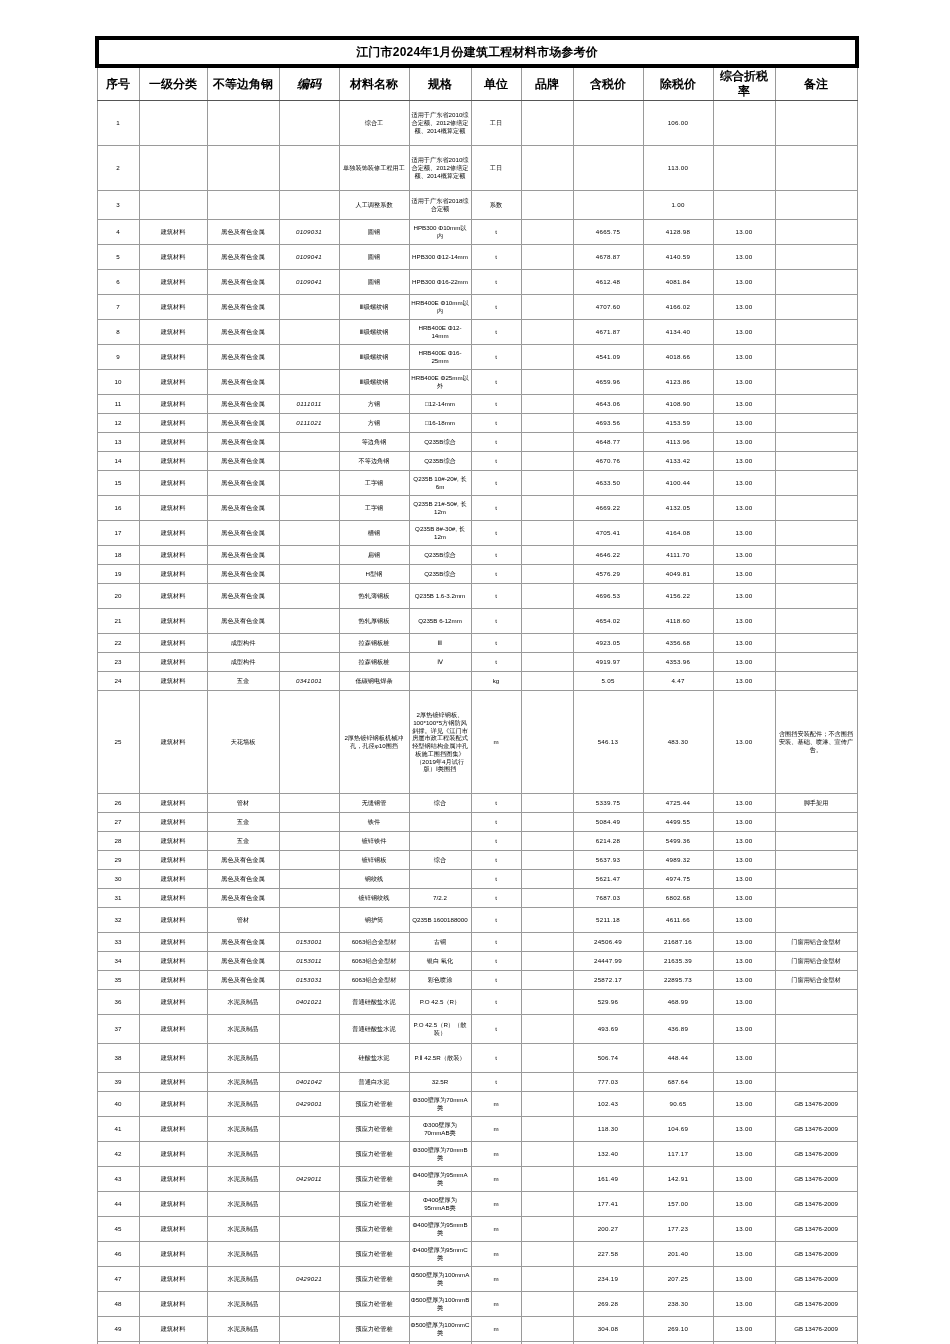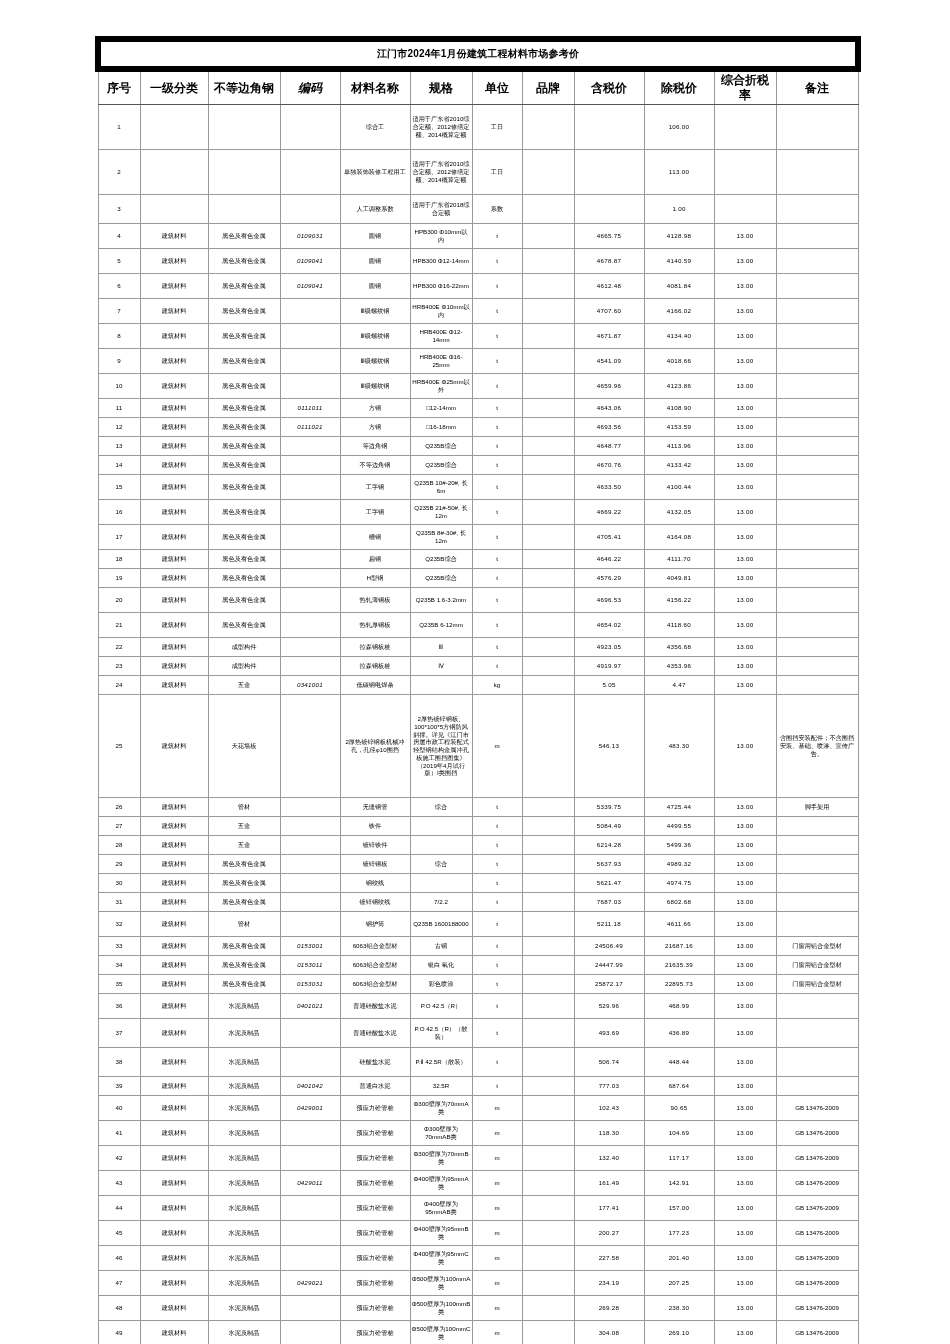--- a/index.html
+++ b/index.html
@@ -32,24 +32,24 @@
     line-height: 1.25;
     color: #000000;
     text-align: center;
     vertical-align: middle;
     word-wrap: break-word;
     overflow-wrap: break-word;
     font-weight: normal;
   }
   tr.title-row td {
     height: 22px;
-    font-size: 10px;
+    font-size: 12px;
     font-weight: bold;
     letter-spacing: .2px;
-    border: 6px solid #000000;
+    border: 4px solid #000000;
   }
   tr.header-row td {
     height: 18px;
     font-size: 12px;
     font-weight: bold;
     border-top: 1px solid #555;
     border-bottom: 1px solid #555;
   }
   tr.data-row td { height: 16px; }
   tr.tall-a td { height: 42px; }

